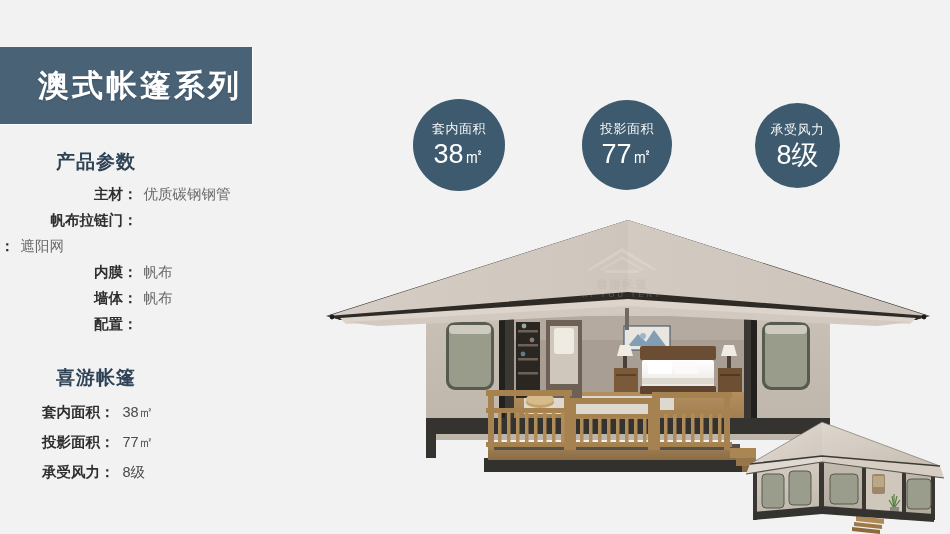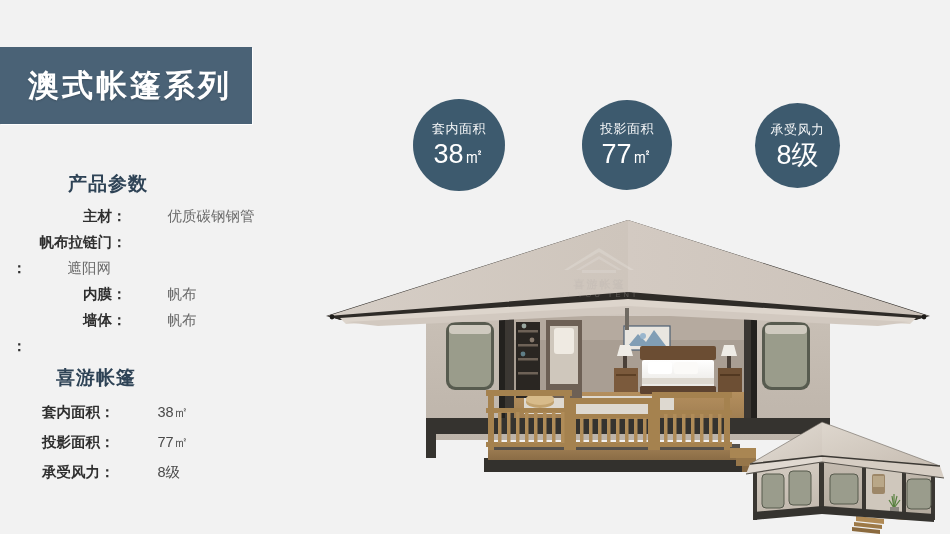--- a/index.html
+++ b/index.html
@@ -13,20 +13,21 @@
   }
   #stage{position:relative;width:950px;height:534px;overflow:hidden;background:#f2f2f2;}
 
   
   .title-banner{
     position:absolute;left:0;top:47px;width:252px;height:77px;
     background:#4a6276;
     display:flex;align-items:center;
     box-sizing:border-box;padding-left:28px;
     box-shadow:1px 1px 0 rgba(255,255,255,.9);
+    justify-content:center;
   }
   .title-banner .title-text{
     color:#ffffff;font-size:31px;font-weight:bold;letter-spacing:3px;
     line-height:1;white-space:nowrap;
     text-shadow:0 1px 2px rgba(0,0,0,.18);
   }
 
   
   .section{position:absolute;left:0;}
   .section-heading{
@@ -37,46 +38,46 @@
   .param-row{
     display:flex;align-items:baseline;
     height:26px;line-height:26px;white-space:nowrap;
   }
   .param-label{
     display:inline-block;text-align:right;
     color:#2f2f2f;font-size:14.5px;font-weight:bold;
   }
   .param-colon{color:#2f2f2f;font-size:14.5px;font-weight:bold;}
   .param-value{
-    color:#6b6b6b;font-size:14.5px;font-weight:normal;padding-left:6px;margin-left:35px;
+    color:#6b6b6b;font-size:14.5px;font-weight:normal;padding-left:6px;
   }
   
-  #product-params{top:174px;padding-left:12px;}
-  #product-params .param-label{width:100px;}
+  #product-params{top:152px;}
+  #product-params .param-label{width:100px;margin-left:23px;}
   #spec-params{top:368px;}
   #spec-params .param-row{height:30px;line-height:30px;}
   #spec-params .param-label{width:100px;}
   #spec-params .param-value{color:#4a4a4a;padding-left:8px;}
 
   
   .stat-circle{
     position:absolute;border-radius:50%;
     background:#3d5a6e;
     display:flex;flex-direction:column;align-items:center;justify-content:center;
     color:#ffffff;text-align:center;
   }
   .stat-label{font-size:13px;line-height:1;letter-spacing:.5px;opacity:.95;
     margin-bottom:6px;white-space:nowrap;}
   .stat-value{font-size:27px;line-height:1;font-weight:normal;white-space:nowrap;}
   .stat-value .unit{font-size:21px;}
 
   
   .tent-figure{position:absolute;}
   .watermark{
-    position:absolute;left:542px;top:246px;width:115px;height:48px;
+    position:absolute;left:565px;top:246px;width:115px;height:48px;
     opacity:.30;pointer-events:none;
   }
   .wm-text{
     font-size:11px;color:#b9b2ad;letter-spacing:2px;text-align:center;
     font-weight:bold;line-height:1.1;
   }
   .wm-sub{font-size:7.5px;letter-spacing:3px;color:#c3bdb8;text-align:center;}
 </style>
 </head>
 <body>
@@ -374,20 +375,21 @@
         <span class="param-label">内膜</span>
           <span class="param-colon">：</span>
           <span class="param-value">帆布</span>
       </li>
       <li class="param-row">
         <span class="param-label">墙体</span>
           <span class="param-colon">：</span>
           <span class="param-value">帆布</span>
       </li>
       <li class="param-row">
+        <span class="param-label">配置</span>
           <span class="param-colon">：</span>
       </li>
     </ul>
   </div>
 
   <div class="section" id="spec-params">
     <div class="section-heading">喜游帐篷</div>
     <ul class="param-list">
       <li class="param-row">
         <span class="param-label">套内面积</span>

